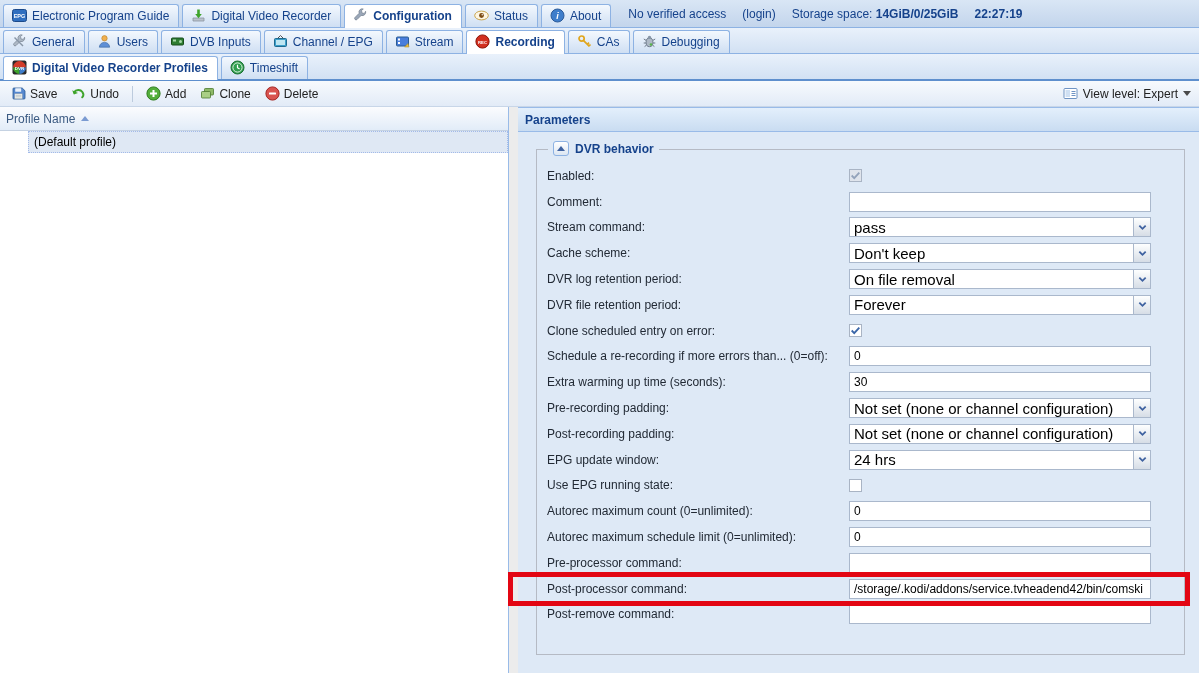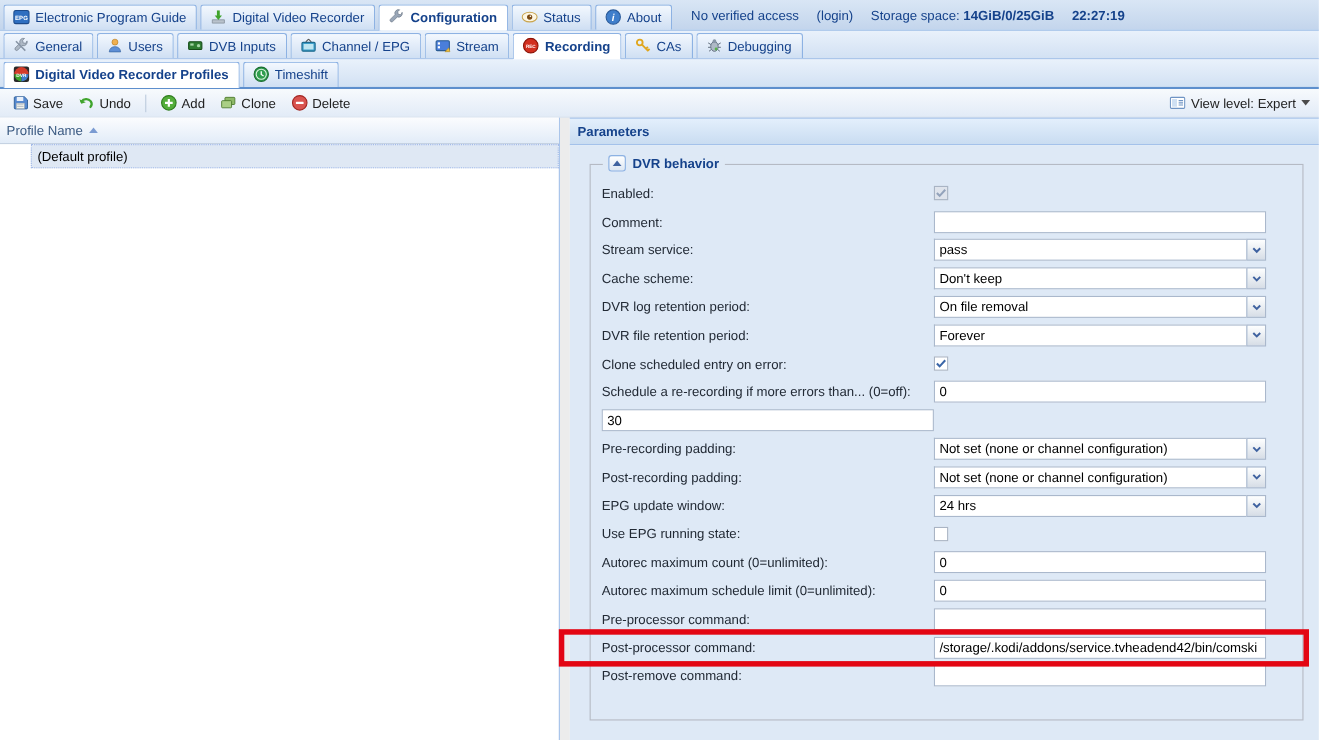--- a/index.html
+++ b/index.html
@@ -59,21 +59,21 @@
                     border-bottom:5px solid #3f62a0; }
   .legend-text { font-weight:bold; color:#15428b; }
 
   .frow { height:25.8px; display:flex; align-items:center; padding-left:10px; position:relative; }
   .flabel { width:302px; color:#222a35; flex:0 0 302px; }
   .txt { width:302px; height:20px; border:1px solid #aab8cc; background:#fff; padding:1px 4px;
          font-family:inherit; font-size:12px; color:#000; }
   .txt.disabled { background:#e7edf5; border-color:#b8c4d4; }
   .combo { display:inline-flex; width:302px; height:20px; }
   .combo input { flex:1; height:20px; border:1px solid #aab8cc; border-right:none; background:#fff;
-                 padding:1px 4px; font-family:inherit; font-size:12px; color:#000; }
+                 padding:1px 4px; font-family:inherit; font-size:15px; color:#000; }
   .trigger { width:18px; height:20px; background:linear-gradient(#feffff,#d6dde6); border:1px solid #aab8cc;
              display:inline-flex; align-items:center; justify-content:center; cursor:pointer; }
   .cb { width:13px; height:13px; border:1px solid #a9b4c4; background:#fff; display:inline-flex;
         align-items:center; justify-content:center; cursor:pointer; }
   .cb.disabled { background:#dfe4ec; cursor:default; }
 
   .red-frame { position:absolute; left:-29px; right:-6px; top:-4px; bottom:-4px;
                border:5px solid #e30613; pointer-events:none; z-index:5; }
 </style>
 </head>
@@ -305,21 +305,21 @@
                 <svg viewBox="0 0 13 13" width="11" height="11">
                   <path d="M2 6.5l3 3 6-6.5" fill="none" stroke="#93a3bb" stroke-width="2.2"></path>
                 </svg>
               </span>
             </div>
             <div class="frow">
               <label class="flabel">Comment:</label>
               <input class="txt" value="" style="">
             </div>
             <div class="frow">
-              <label class="flabel">Stream service:</label>
+              <label class="flabel">Stream command:</label>
               <span class="combo">
                 <input readonly="readonly" value="pass" style="">
                 <span class="trigger">
                   <svg viewBox="0 0 10 10" width="9" height="9">
                     <path d="M1.5 3l3.5 3.5L8.5 3" fill="none" stroke="#3f62a0" stroke-width="2"></path>
                   </svg>
                 </span>
               </span>
             </div>
             <div class="frow">
@@ -361,20 +361,21 @@
                 <svg viewBox="0 0 13 13" width="11" height="11">
                   <path d="M2 6.5l3 3 6-6.5" fill="none" stroke="#3a66a8" stroke-width="2.2"></path>
                 </svg>
               </span>
             </div>
             <div class="frow">
               <label class="flabel">Schedule a re-recording if more errors than... (0=off):</label>
               <input class="txt" value="0" style="">
             </div>
             <div class="frow">
+              <label class="flabel">Extra warming up time (seconds):</label>
               <input class="txt" value="30" style="">
             </div>
             <div class="frow">
               <label class="flabel">Pre-recording padding:</label>
               <span class="combo">
                 <input readonly="readonly" value="Not set (none or channel configuration)" style="">
                 <span class="trigger">
                   <svg viewBox="0 0 10 10" width="9" height="9">
                     <path d="M1.5 3l3.5 3.5L8.5 3" fill="none" stroke="#3f62a0" stroke-width="2"></path>
                   </svg>

